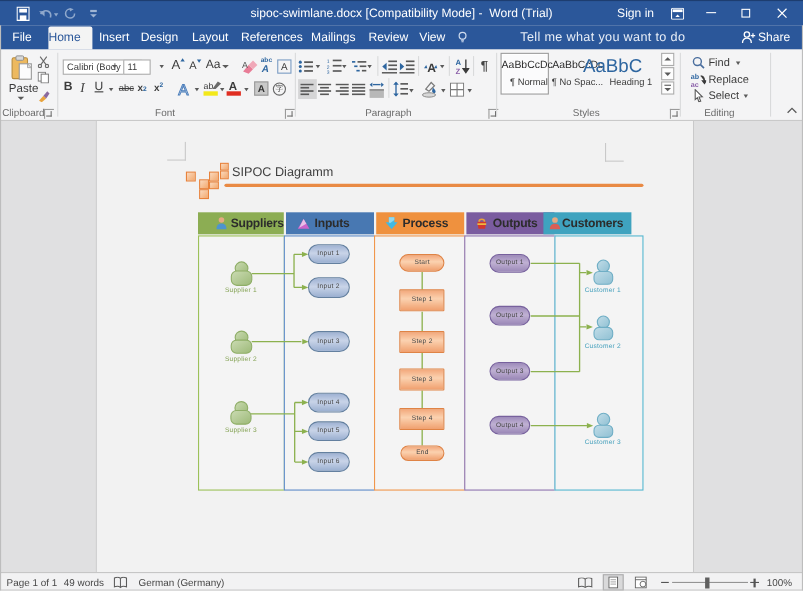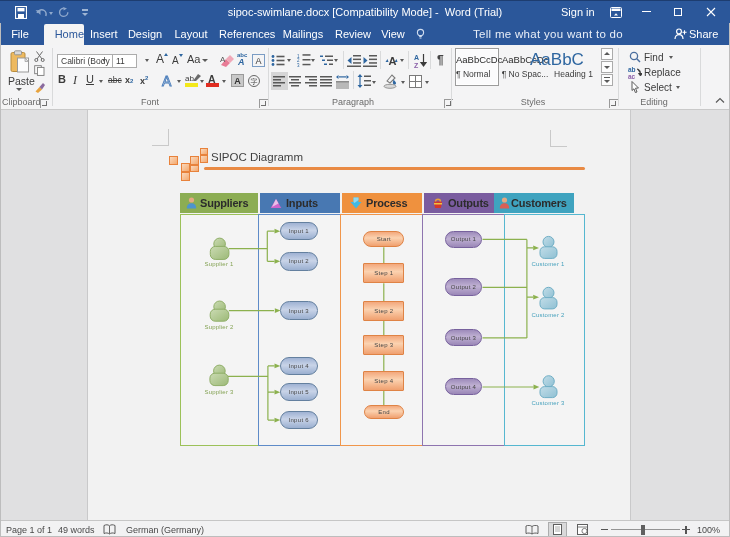--- a/index.html
+++ b/index.html
@@ -3,21 +3,21 @@
 <meta charset="utf-8">
 <style>
 *{margin:0;padding:0;box-sizing:border-box}
 html,body{width:730px;height:537px;overflow:hidden}
 #win{position:relative;width:730px;height:537px;font-family:"Liberation Sans",sans-serif;background:#E0E0E1;overflow:hidden}
 .abs{position:absolute}
 
 #titlebar{position:absolute;left:0;top:0;width:730px;height:23px;background:#2B579A;border-top:1px solid #1d3d70}
 #tabs{position:absolute;left:0;top:23px;width:730px;height:22px;background:#2B579A}
 .tab{position:absolute;top:0;height:22px;line-height:22px;color:#fff;font-size:11px;text-align:center}
-#hometab{position:absolute;left:44px;top:1px;width:40px;height:21px;background:#F4F4F4;color:#2B579A;font-size:11px;text-align:right;line-height:21px;border-radius:2px 2px 0 0}
+#hometab{position:absolute;left:44px;top:1px;width:40px;height:21px;background:#F4F4F4;color:#2B579A;font-size:11px;text-align:left;line-height:21px;border-radius:2px 2px 0 0}
 
 #ribbon{position:absolute;left:0;top:45px;width:730px;height:65px;background:#F4F4F5;border-bottom:1px solid #C9C9C9}
 .gsep{position:absolute;top:3px;width:1px;height:58px;background:#D9DADB}
 .glabel{position:absolute;top:52px;font-size:9px;color:#6A6A6A;text-align:center}
 .launch{position:absolute;width:9px;height:9px;border-left:1px solid #9a9a9a;border-top:1px solid #9a9a9a}
 .launch:after{content:"";position:absolute;left:1px;top:1px;width:4px;height:4px;border-right:1px solid #707070;border-bottom:1px solid #707070}
 .combo{position:absolute;height:14px;background:#fff;border:1px solid #ACACAC;font-size:8.5px;color:#3a3a3a;line-height:12px;padding-left:3px;white-space:nowrap;overflow:hidden}
 .caret{position:absolute;width:0;height:0;border-left:3px solid transparent;border-right:3px solid transparent;border-top:3px solid #5a5a5a}
 .icotxt{position:absolute;font-size:11px;color:#3b3b3b}
 
@@ -277,21 +277,21 @@
       <rect x="0.5" y="0.5" width="12" height="12" fill="#fff" stroke="#7a7a7a"></rect>
       <path d="M6.5 0.5 L6.5 12.5 M0.5 6.5 L12.5 6.5" stroke="#7a7a7a" stroke-width="1"></path>
     </svg>
     <div class="caret" style="left:425px;top:36px;border-left-width:2.5px;border-right-width:2.5px"></div>
     <div class="glabel" style="left:330px;width:46px">Paragraph</div>
     <div class="launch" style="left:444px;top:54px"></div>
     <div class="gsep" style="left:451px"></div>
 
     <div class="abs" style="left:455px;top:3px;width:44px;height:38px;background:#FBFBFC;border:1px solid #9C9C9C;box-shadow:inset 0 0 0 1px #fff"></div>
     <div class="abs" style="left:456px;top:9px;width:42px;text-align:center;font-size:9.5px;color:#2b2b2b">AaBbCcDc</div>
-    <div class="abs" style="left:456px;top:24px;width:42px;text-align:left;font-size:8.5px;color:#3b3b3b">¶ Normal</div>
+    <div class="abs" style="left:456px;top:24px;width:42px;text-align:right;font-size:8.5px;color:#3b3b3b">¶ Normal</div>
     <div class="abs" style="left:502px;top:9px;width:46px;text-align:center;font-size:9.5px;color:#2b2b2b">AaBbCcDc</div>
     <div class="abs" style="left:500px;top:24px;width:50px;text-align:center;font-size:8.5px;color:#3b3b3b;white-space:nowrap">¶ No Spac...</div>
     <div class="abs" style="left:530px;top:5px;width:47px;text-align:left;font-size:17px;color:#2E66A0">AaBbC</div>
     <div class="abs" style="left:550px;top:24px;width:47px;text-align:center;font-size:8.5px;color:#3b3b3b">Heading 1</div>
     <div class="abs" style="left:601px;top:3px;width:12px;height:12px;background:#FDFDFD;border:1px solid #ABABAB"></div>
     <div class="caret" style="left:604px;top:7px;border-top:none;border-bottom:3.5px solid #5a5a5a;border-left-width:3px;border-right-width:3px"></div>
     <div class="abs" style="left:601px;top:16px;width:12px;height:12px;background:#FDFDFD;border:1px solid #ABABAB"></div>
     <div class="caret" style="left:604px;top:21px;border-left-width:3px;border-right-width:3px"></div>
     <div class="abs" style="left:601px;top:29px;width:12px;height:12px;background:#FDFDFD;border:1px solid #ABABAB"></div>
     <div class="abs" style="left:604px;top:32px;width:6px;height:1.2px;background:#5a5a5a"></div>
@@ -334,21 +334,21 @@
       <div class="sq" style="left:81px;top:46px;width:8.6px;height:8.6px"></div>
       <div class="sq" style="left:93px;top:53px;width:8.8px;height:8.8px"></div>
       <div class="sq" style="left:93px;top:61.8px;width:8.8px;height:8.8px"></div>
       <div class="sq" style="left:102px;top:45.8px;width:9px;height:9px"></div>
       <div class="sq" style="left:102px;top:54.8px;width:9px;height:7px"></div>
       <div class="sq" style="left:111.5px;top:37.6px;width:8.5px;height:7.8px"></div>
       <div class="sq" style="left:111.5px;top:45.4px;width:8.5px;height:8px"></div>
       <div class="abs" style="left:123px;top:41px;font-size:11.5px;color:#3F3F3F">SIPOC Diagramm</div>
       <div class="abs" style="left:116px;top:56.5px;width:381px;height:3.6px;background:#E98A44;border-radius:2px"></div>
 
-      <div class="hdr" style="left:92px;width:78px;background:#8CAD53;padding-left:6px">
+      <div class="hdr" style="left:92px;width:78px;background:#8CAD53;padding-left:16px">
         <svg width="11" height="12" viewBox="0 0 11 12" style="margin-right:3px">
           <circle cx="5.5" cy="3" r="2.6" fill="#E5A981"></circle>
           <path d="M0.8 11.5 C0.8 7.8 2.8 6.3 5.5 6.3 C8.2 6.3 10.2 7.8 10.2 11.5 Z" fill="#4E94CE"></path>
         </svg>Suppliers</div>
       <div class="hdr" style="left:172px;width:80px;background:#4878B2;padding-left:10px">
         <svg width="12" height="11" viewBox="0 0 12 11" style="margin-right:4px">
           <path d="M6 1 L11.3 10 L0.7 10 Z" fill="#CD64CB"></path>
           <path d="M6 1 L8.5 5.5 L2 9 Z" fill="#E9C0E8"></path>
         </svg>Inputs</div>
       <div class="hdr" style="left:254px;width:80px;background:#EF913E;padding-left:8px">

